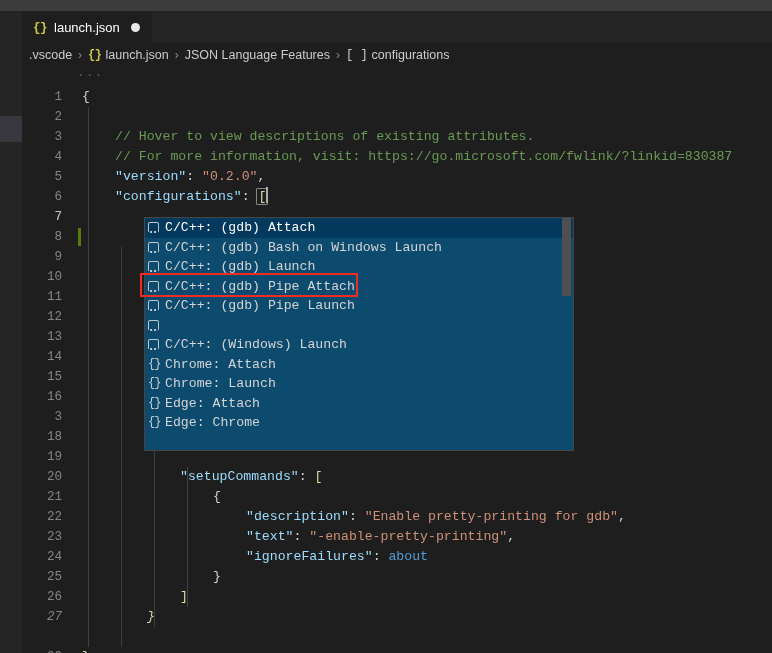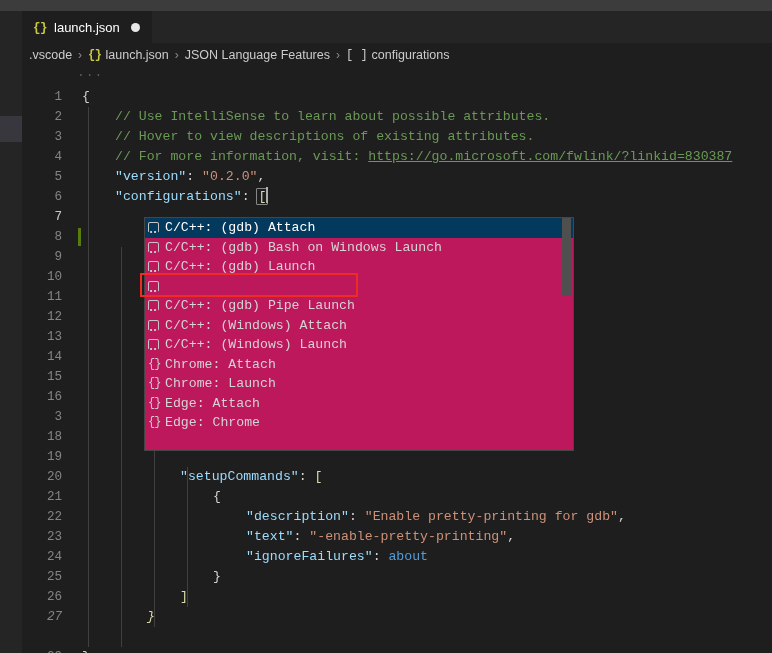--- a/index.html
+++ b/index.html
@@ -91,41 +91,41 @@
     line-height:20px; color:#d4d4d4;
   }
 
   
   .iguide {
     position:absolute; width:1px; background:#404040;
   }
 
   
   .t-comment { color:#6a9955; }
-  .t-link    { color:#6a9955; text-decoration:underline; text-decoration-color:#6a9955; }
+  .t-link    { color:#6a9955; text-decoration-color:#6a9955; }
   .t-key     { color:#9cdcfe; }
   .t-str     { color:#ce9178; }
   .t-punc    { color:#d4d4d4; }
   .t-brace   { color:#dcdcaa; }
   .t-bool    { color:#569cd6; }
 
   .bracket-box {
     border:1px solid #888888; padding:0 1px; margin:0 -1px;
     border-radius:1px;
   }
   .cursor {
     display:inline-block; width:2px; height:16px; background:#aeafad;
     vertical-align:-3px; margin-left:-1px;
   }
 
   
   .suggest {
     position:absolute; left:144px; top:217px;
     width:430px; height:234px;
-    background:#be185d;
+    background:#0c4a6e;
     border:1px solid #454545;
     overflow:hidden;
     font-family:"Liberation Mono", monospace;
     font-size:13.2px;
   }
   .sug-row {
     position:relative; height:19.5px; display:flex; align-items:center;
     gap:6px; padding-left:3px; color:#d4d4d4; white-space:nowrap;
   }
   .sug-row.selected { background:#04395e; color:#ffffff; }
@@ -211,21 +211,20 @@
 
     <div class="code-area">
 
       <div class="line" style="top:0px; position:absolute; width:750px;">
         <span class="ln">1</span>
         <span class="code"><span class="t-punc">{</span></span>
       </div>
 
       <div class="line" style="top:20px; position:absolute; width:750px;">
         <span class="ln">2</span>
-        <span class="code" style="left:93px;"><span class="t-comment">// Use IntelliSense to learn about possible attributes.</span></span>
       </div>
 
       <div class="line" style="top:40px; position:absolute; width:750px;">
         <span class="ln">3</span>
         <span class="code" style="left:93px;"><span class="t-comment">// Hover to view descriptions of existing attributes.</span></span>
       </div>
 
       <div class="line" style="top:60px; position:absolute; width:750px;">
         <span class="ln">4</span>
         <span class="code" style="left:93px;"><span class="t-comment">// For more information, visit: </span><span class="t-link">https://go.microsoft.com/fwlink/?linkid=830387</span></span>
@@ -345,28 +344,28 @@
     <div class="sug-row">
       <span class="sug-icon-prop"></span>
       <span class="sug-label">C/C++: (gdb) Bash on Windows Launch</span>
     </div>
     <div class="sug-row">
       <span class="sug-icon-prop"></span>
       <span class="sug-label">C/C++: (gdb) Launch</span>
     </div>
     <div class="sug-row">
       <span class="sug-icon-prop"></span>
+      <span class="sug-label">C/C++: (gdb) Pipe Attach</span>
     </div>
     <div class="sug-row">
       <span class="sug-icon-prop"></span>
       <span class="sug-label">C/C++: (gdb) Pipe Launch</span>
     </div>
     <div class="sug-row">
       <span class="sug-icon-prop"></span>
-      <span class="sug-label">C/C++: (Windows) Attach</span>
     </div>
     <div class="sug-row">
       <span class="sug-icon-prop"></span>
       <span class="sug-label">C/C++: (Windows) Launch</span>
     </div>
     <div class="sug-row">
       <span class="sug-icon-module">{}</span>
       <span class="sug-label">Chrome: Attach</span>
     </div>
     <div class="sug-row">

